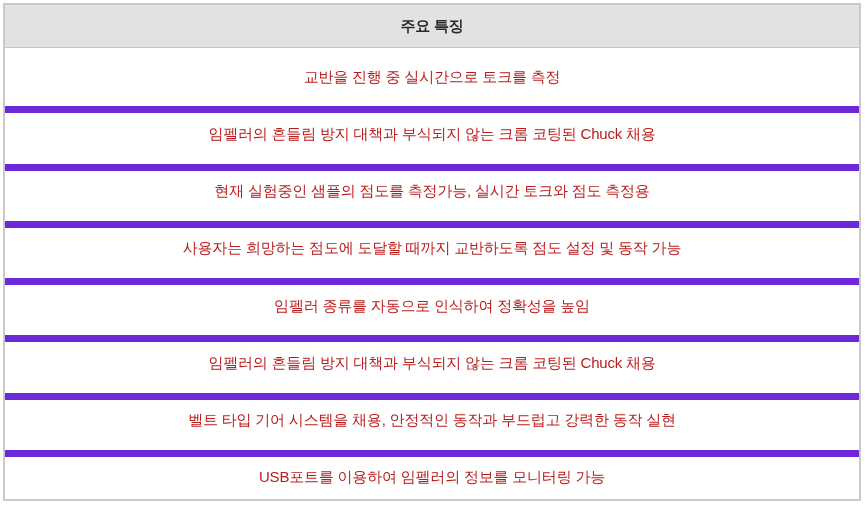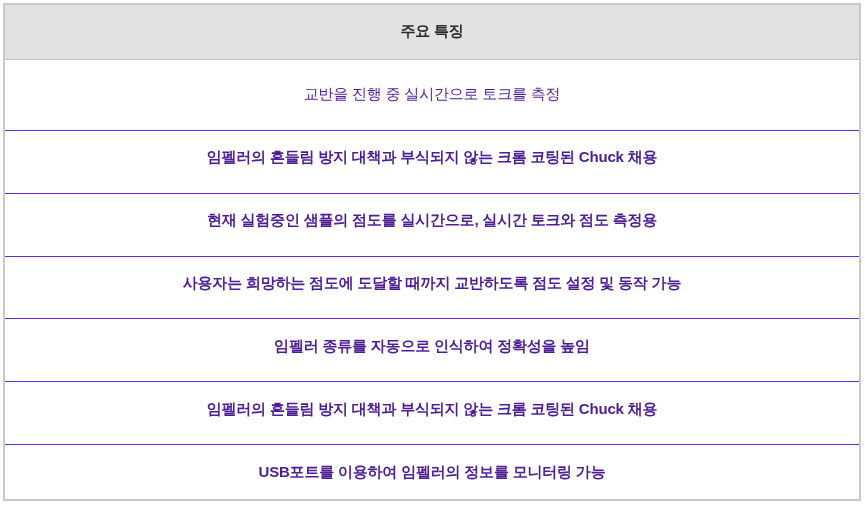--- a/index.html
+++ b/index.html
@@ -22,42 +22,42 @@
     background: #ffffff;
     gap: 8px;
   }
   .row {
     flex: 1 1 0;
     display: flex;
     align-items: center;
     justify-content: center;
     text-align: center;
     font-size: 15px;
-    color: #4c1d95;
+    color: #b91c1c;
     background: #ffffff;
     letter-spacing: -0.2px;
     white-space: nowrap;
     overflow: hidden;
   }
   .row.header {
     background: #e2e2e2;
     font-weight: bold;
     color: #2b2b2b;
     border-bottom: 1px solid #c4c4c4;
   }
   .row.body + .row.body {
-    border-top: 1px solid #6d28d9;
-    font-weight: bold;
+    border-top: 7px solid #6d28d9;
   }
 </style>
 </head>
 <body>
 
 <div class="features-table">
   <div class="row header">주요 특징</div>
   <div class="row body">교반을 진행 중 실시간으로 토크를 측정</div>
   <div class="row body">임펠러의 흔들림 방지 대책과 부식되지 않는 크롬 코팅된 Chuck 채용</div>
-  <div class="row body">현재 실험중인 샘플의 점도를 실시간으로, 실시간 토크와 점도 측정용</div>
+  <div class="row body">현재 실험중인 샘플의 점도를 측정가능, 실시간 토크와 점도 측정용</div>
   <div class="row body">사용자는 희망하는 점도에 도달할 때까지 교반하도록 점도 설정 및 동작 가능</div>
   <div class="row body">임펠러 종류를 자동으로 인식하여 정확성을 높임</div>
   <div class="row body">임펠러의 흔들림 방지 대책과 부식되지 않는 크롬 코팅된 Chuck 채용</div>
+  <div class="row body">벨트 타입 기어 시스템을 채용, 안정적인 동작과 부드럽고 강력한 동작 실현</div>
   <div class="row body">USB포트를 이용하여 임펠러의 정보를 모니터링 가능</div>
 </div>
 
 </body></html>

